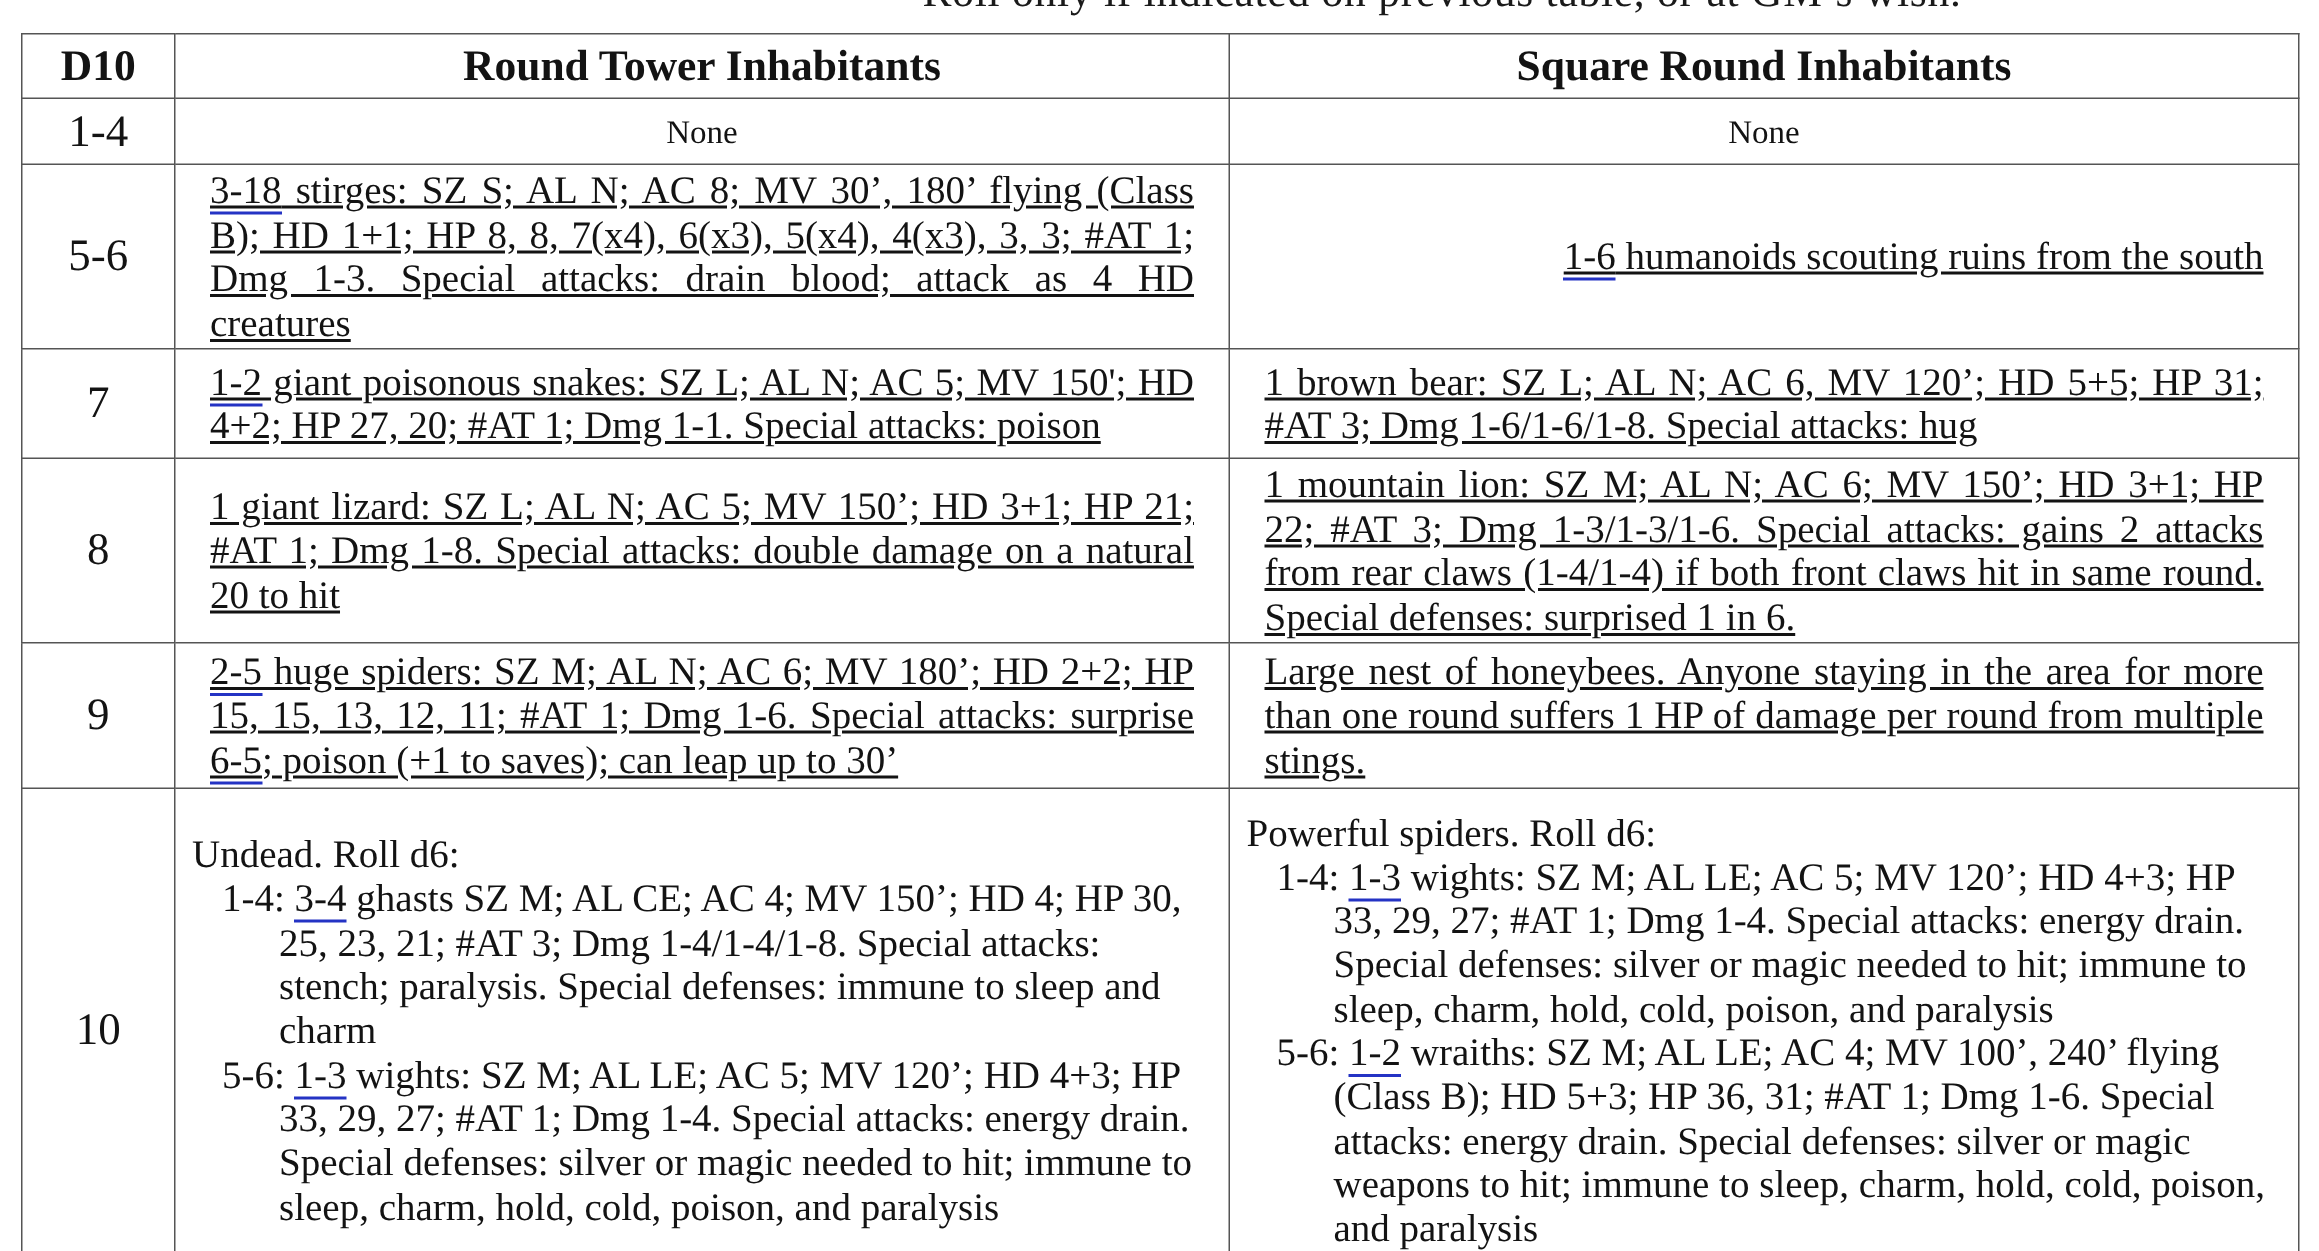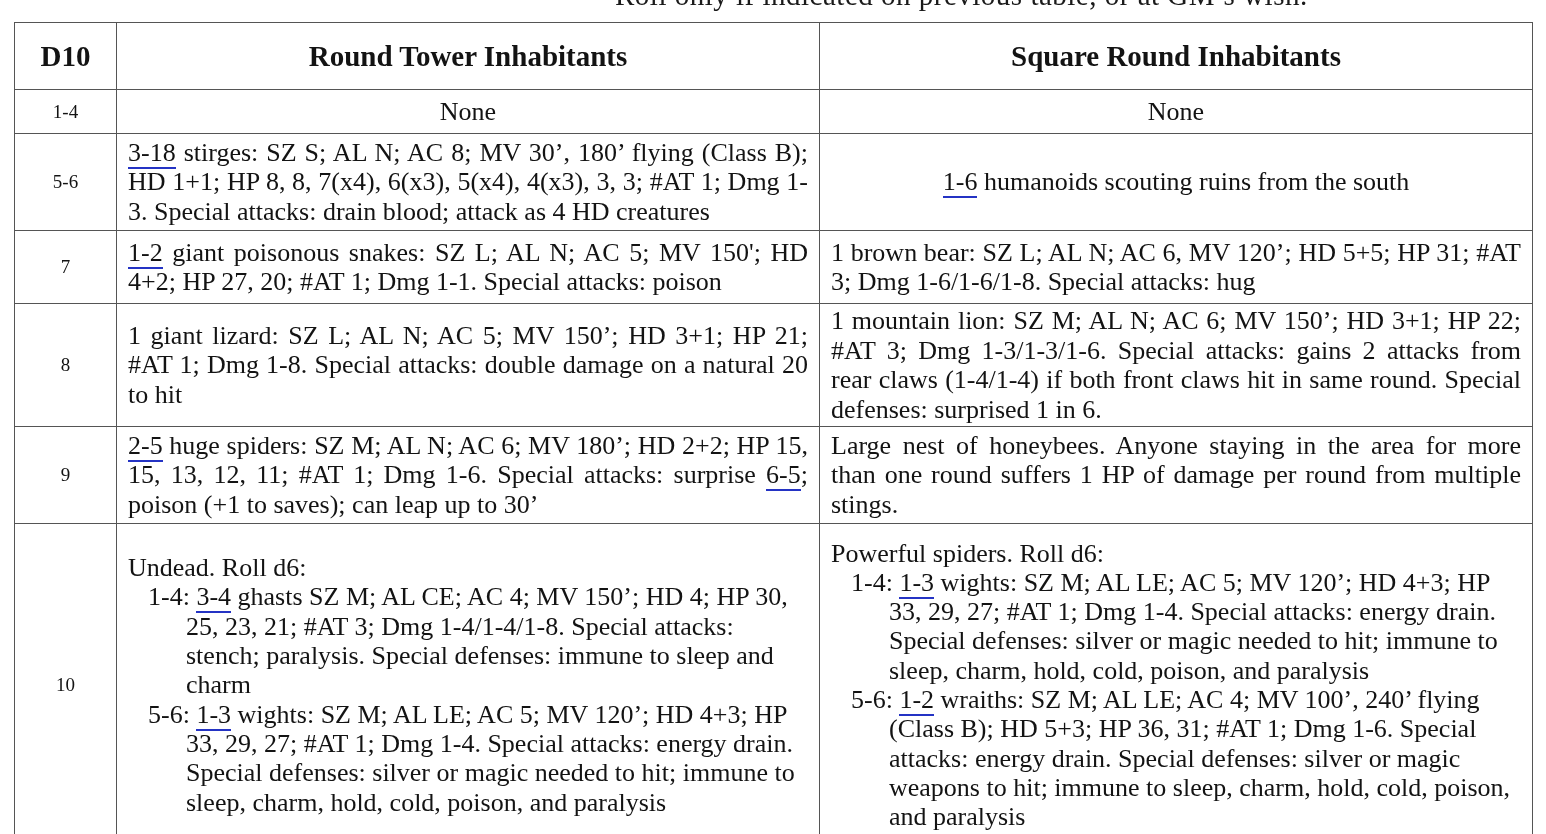--- a/index.html
+++ b/index.html
@@ -32,39 +32,40 @@
   table.enc th, table.enc td {
     border: 1.5px solid #555555;
     vertical-align: middle;
     overflow: hidden;
   }
   table.enc th {
     font-size: 29px;
     font-weight: bold;
     text-align: center;
     height: 42px;
-    padding: 12px 4px;
+    padding: 0 4px;
   }
   td.roll {
-    font-size: 19px;
+    font-size: 30px;
     text-align: center;
     padding: 0 4px;
   }
   td.none {
-    font-size: 26px;
+    font-size: 22px;
     text-align: center;
     padding: 0 24px;
   }
   td.body {
     font-size: 26px;
     line-height: 29.5px;
-    padding: 2px 11px;
+    padding: 2px 23px;
     text-align: justify;
+    text-decoration: underline;
   }
-  td.body.single { text-align: center; }
+  td.body.single { text-align: right; }
   td.list {
     font-size: 26px;
     line-height: 29.3px;
     padding: 2px 11px;
     text-align: left;
   }
   .ritem {
     margin-left: 58px;
     text-indent: -38px;
     padding-left: 0;

